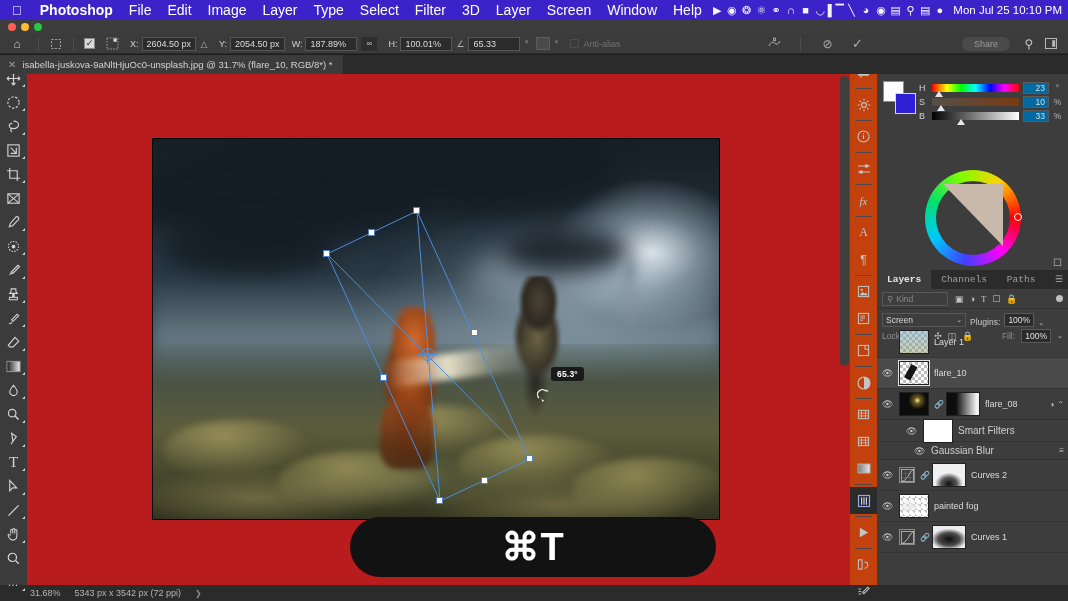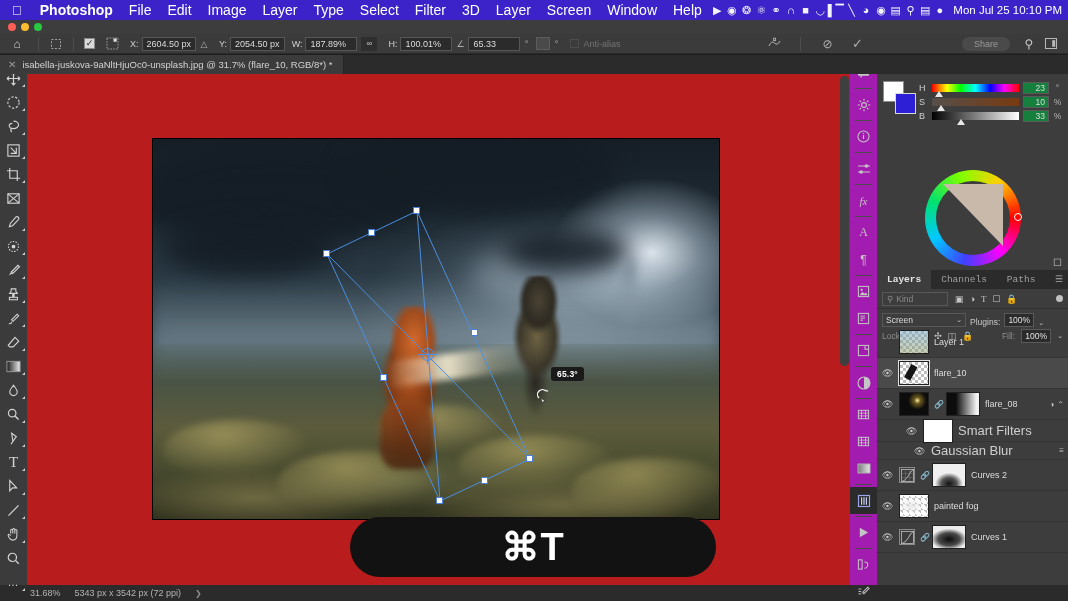--- a/index.html
+++ b/index.html
@@ -226,21 +226,21 @@
   .statusbar {
     position: absolute; left: 0; bottom: 0; width: 1068px; height: 16px;
     background: #2b2b2b; display: flex; align-items: center; z-index: 30;
     font-size: 9px; color: #b4b4b4; padding-left: 30px; gap: 14px;
   }
   .statusbar .arrow { color: #8e8e8e; font-size: 8px; }
 
   
   .iconrail {
     position: absolute; top: 55px; right: 191px; width: 27px; bottom: 16px;
-    background: #a21caf; z-index: 41; padding-top: 4px; text-align: right;
+    background: #c2410c; z-index: 41; padding-top: 4px; text-align: right;
   }
   .railicon {
     height: 27px; display: flex; align-items: center; justify-content: center; color: #c5c5c5;
   }
   .railicon.active { background: #2b2b2b; }
   .railicon.active .sqbox { border-color: #7d8fd8; }
   .railsep { height: 1px; background: #4a4a4a; margin: 2px 5px; }
 
   .dock { position: absolute; top: 55px; right: 0; width: 191px; bottom: 16px; background: #323232; z-index: 42; }
 
@@ -263,21 +263,21 @@
   .cp-track { flex: 1; height: 8px; position: relative; }
   .cp-track.h { background: linear-gradient(90deg,#f00,#ff0 17%,#0f0 33%,#0ff 50%,#00f 67%,#f0f 83%,#f00 100%); }
   .cp-track.s { background: linear-gradient(90deg,#554f4a,#7a3a10); }
   .cp-track.b { background: linear-gradient(90deg,#000,#fff); }
   .cp-thumb {
     position: absolute; top: 7px; width: 0; height: 0;
     border-left: 4px solid transparent; border-right: 4px solid transparent;
     border-bottom: 6px solid #e8e8e8; margin-left: -4px;
   }
   .cp-val {
-    width: 26px; height: 12px; background: #15803d; border: 1px solid #5a5a5a;
+    width: 26px; height: 12px; background: #0369a1; border: 1px solid #5a5a5a;
     font-size: 8.5px; color: #ddd; display: flex; align-items: center; justify-content: flex-end; padding-right: 3px;
   }
   .cp-unit { width: 9px; font-size: 8.5px; color: #b6b6b6; text-align: center; }
   .wheel {
     position: absolute; left: 50%; top: 96px; margin-left: -48px;
     width: 96px; height: 96px; border-radius: 50%;
     background: conic-gradient(from 90deg, #ff0000, #ff00ff 14%, #4040ff 28%, #00c8ff 42%, #00e070 56%, #7cff00 70%, #ffd000 85%, #ff0000 100%);
   }
   .wheel:after {
     content: ""; position: absolute; left: 11px; top: 11px; width: 74px; height: 74px;
@@ -329,21 +329,21 @@
     padding-left: 4px; border-bottom: 1px solid #343434;
   }
   .layerrow.selected { background: #4a4a4a; }
   .eye { width: 13px; text-align: center; font-size: 9px; color: #cfcfcf; }
   .thumb { width: 30px; height: 24px; border: 1px solid #202020; flex: none; background: #555; }
   .thumb.wide { width: 34px; }
   .lname { font-size: 9px; color: #dcdcdc; flex: 1; white-space: nowrap; overflow: hidden; }
   .linkicn { width: 7px; font-size: 8px; color: #c9c9c9; text-align: center; }
   .rowright { display: flex; align-items: center; gap: 3px; padding-right: 4px; color: #c0c0c0; font-size: 8px; }
   .subrow { padding-left: 28px; height: 22px; }
-  .subrow .lname { font-size: 13px; color: #cfcfcf; }
+  .subrow .lname { font-size: 10px; color: #cfcfcf; }
   .checkerboard {
     background-image:
       linear-gradient(45deg,#bdbdbd 25%,transparent 25%,transparent 75%,#bdbdbd 75%),
       linear-gradient(45deg,#bdbdbd 25%,transparent 25%,transparent 75%,#bdbdbd 75%);
     background-size: 6px 6px; background-position: 0 0, 3px 3px; background-color: #fff;
   }
 </style>
 </head>
 <body>
 

